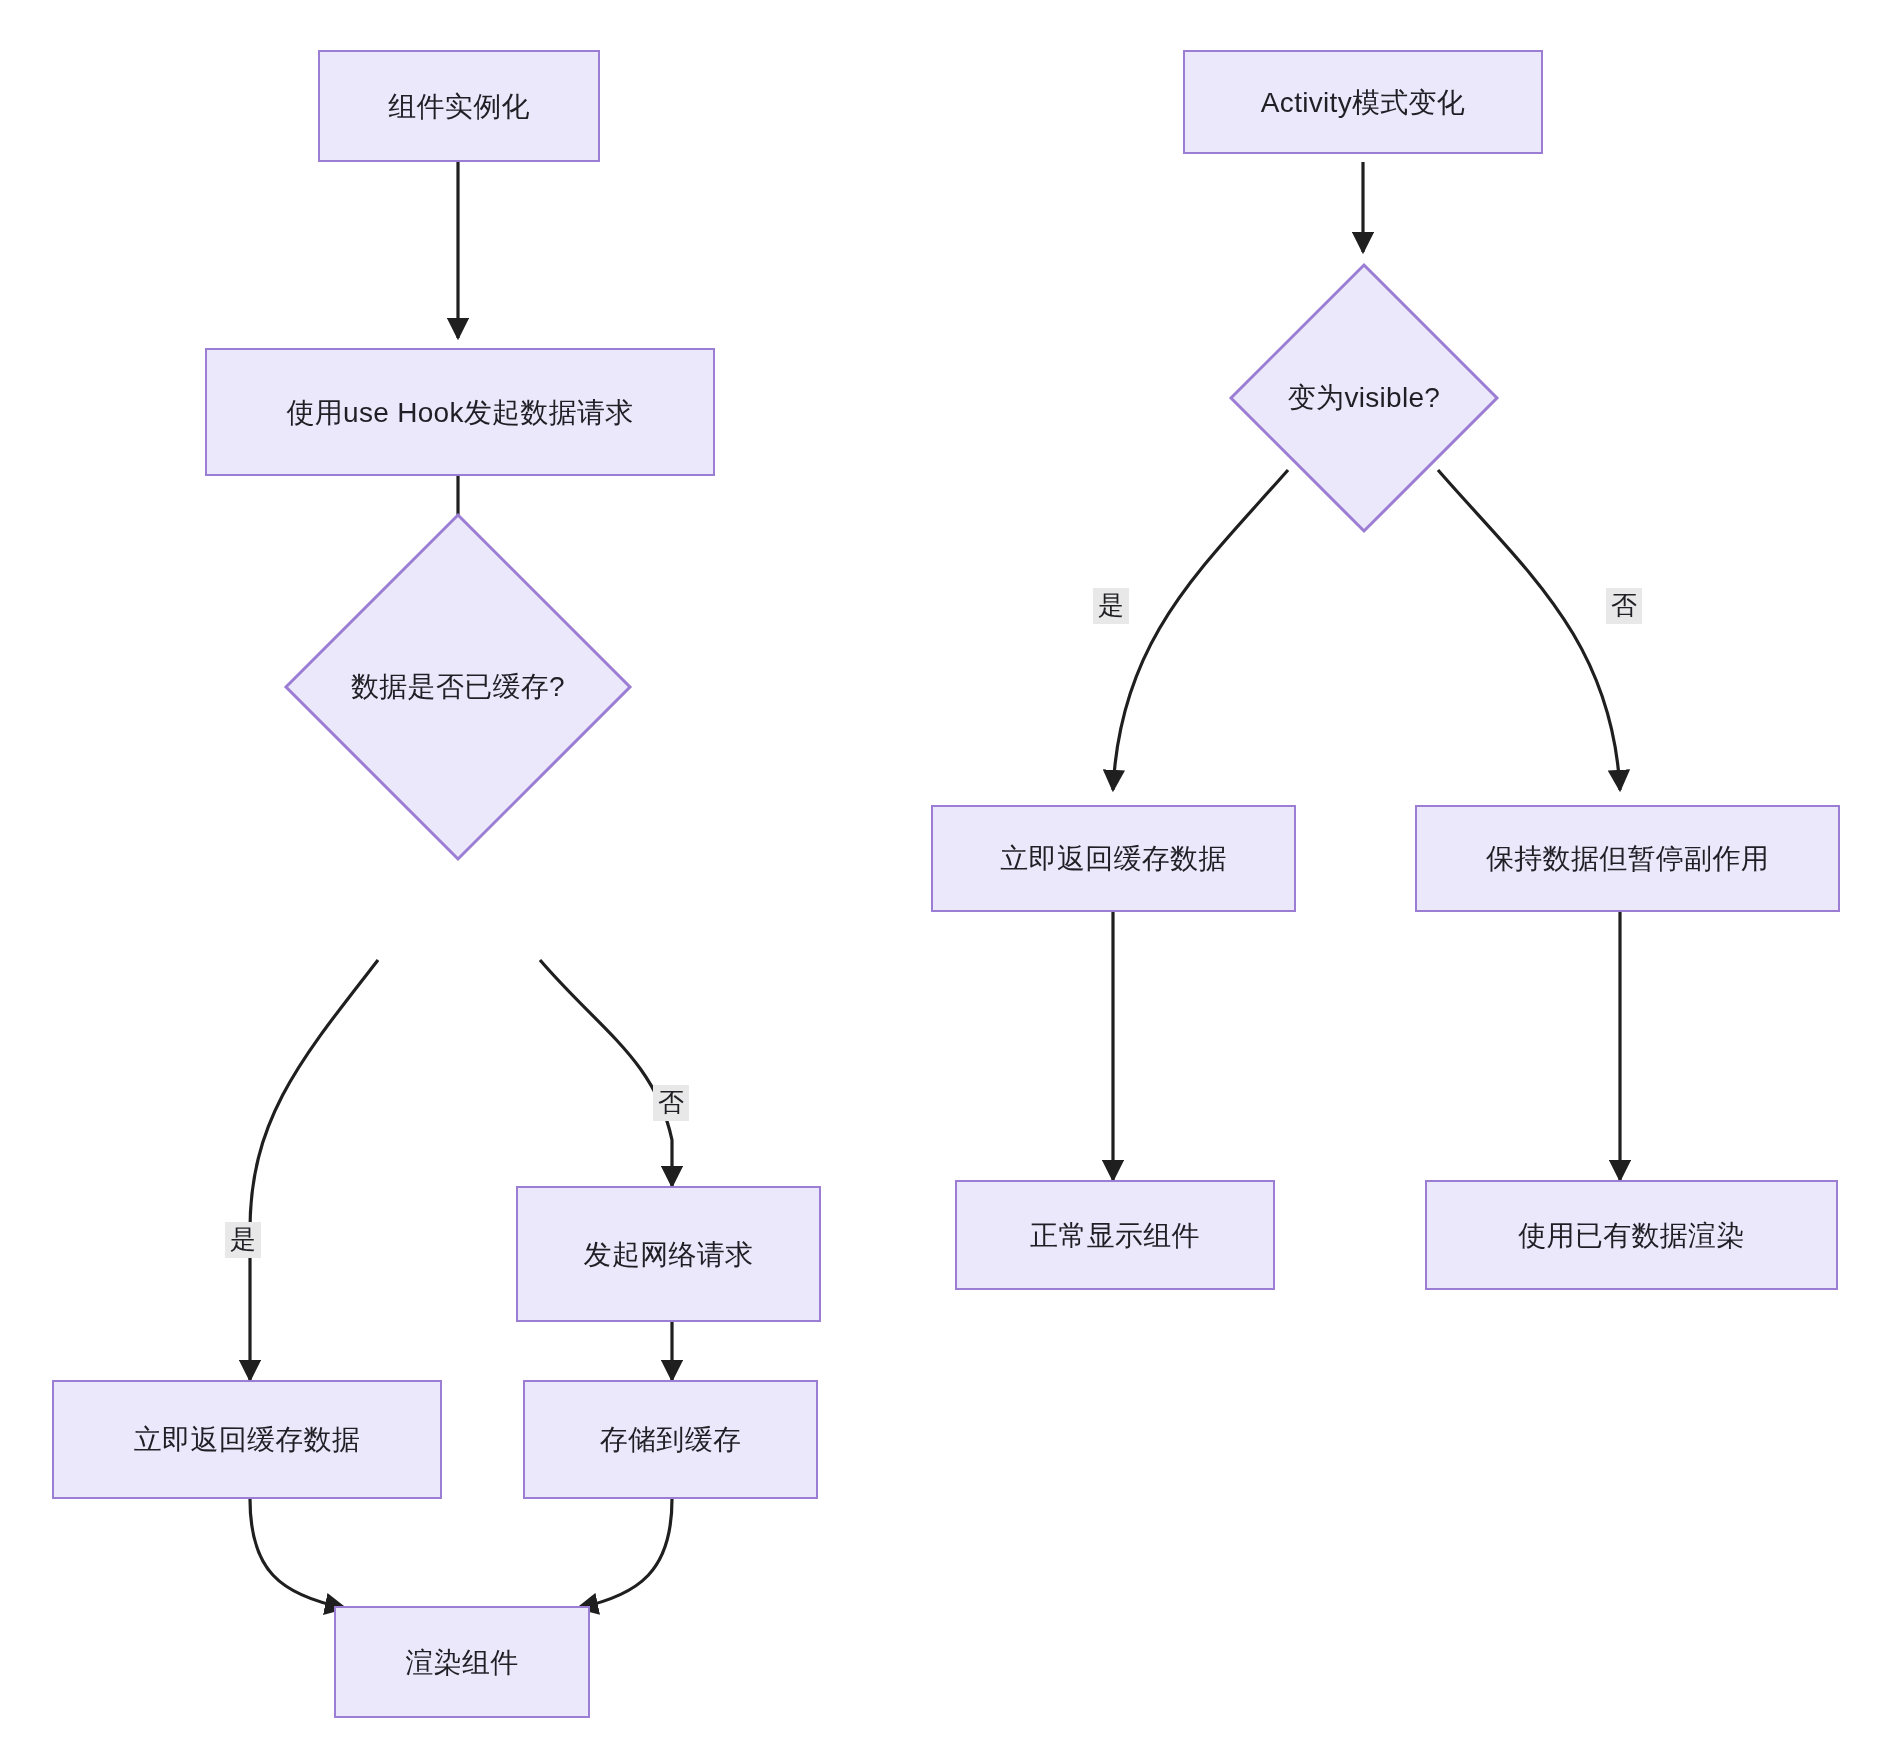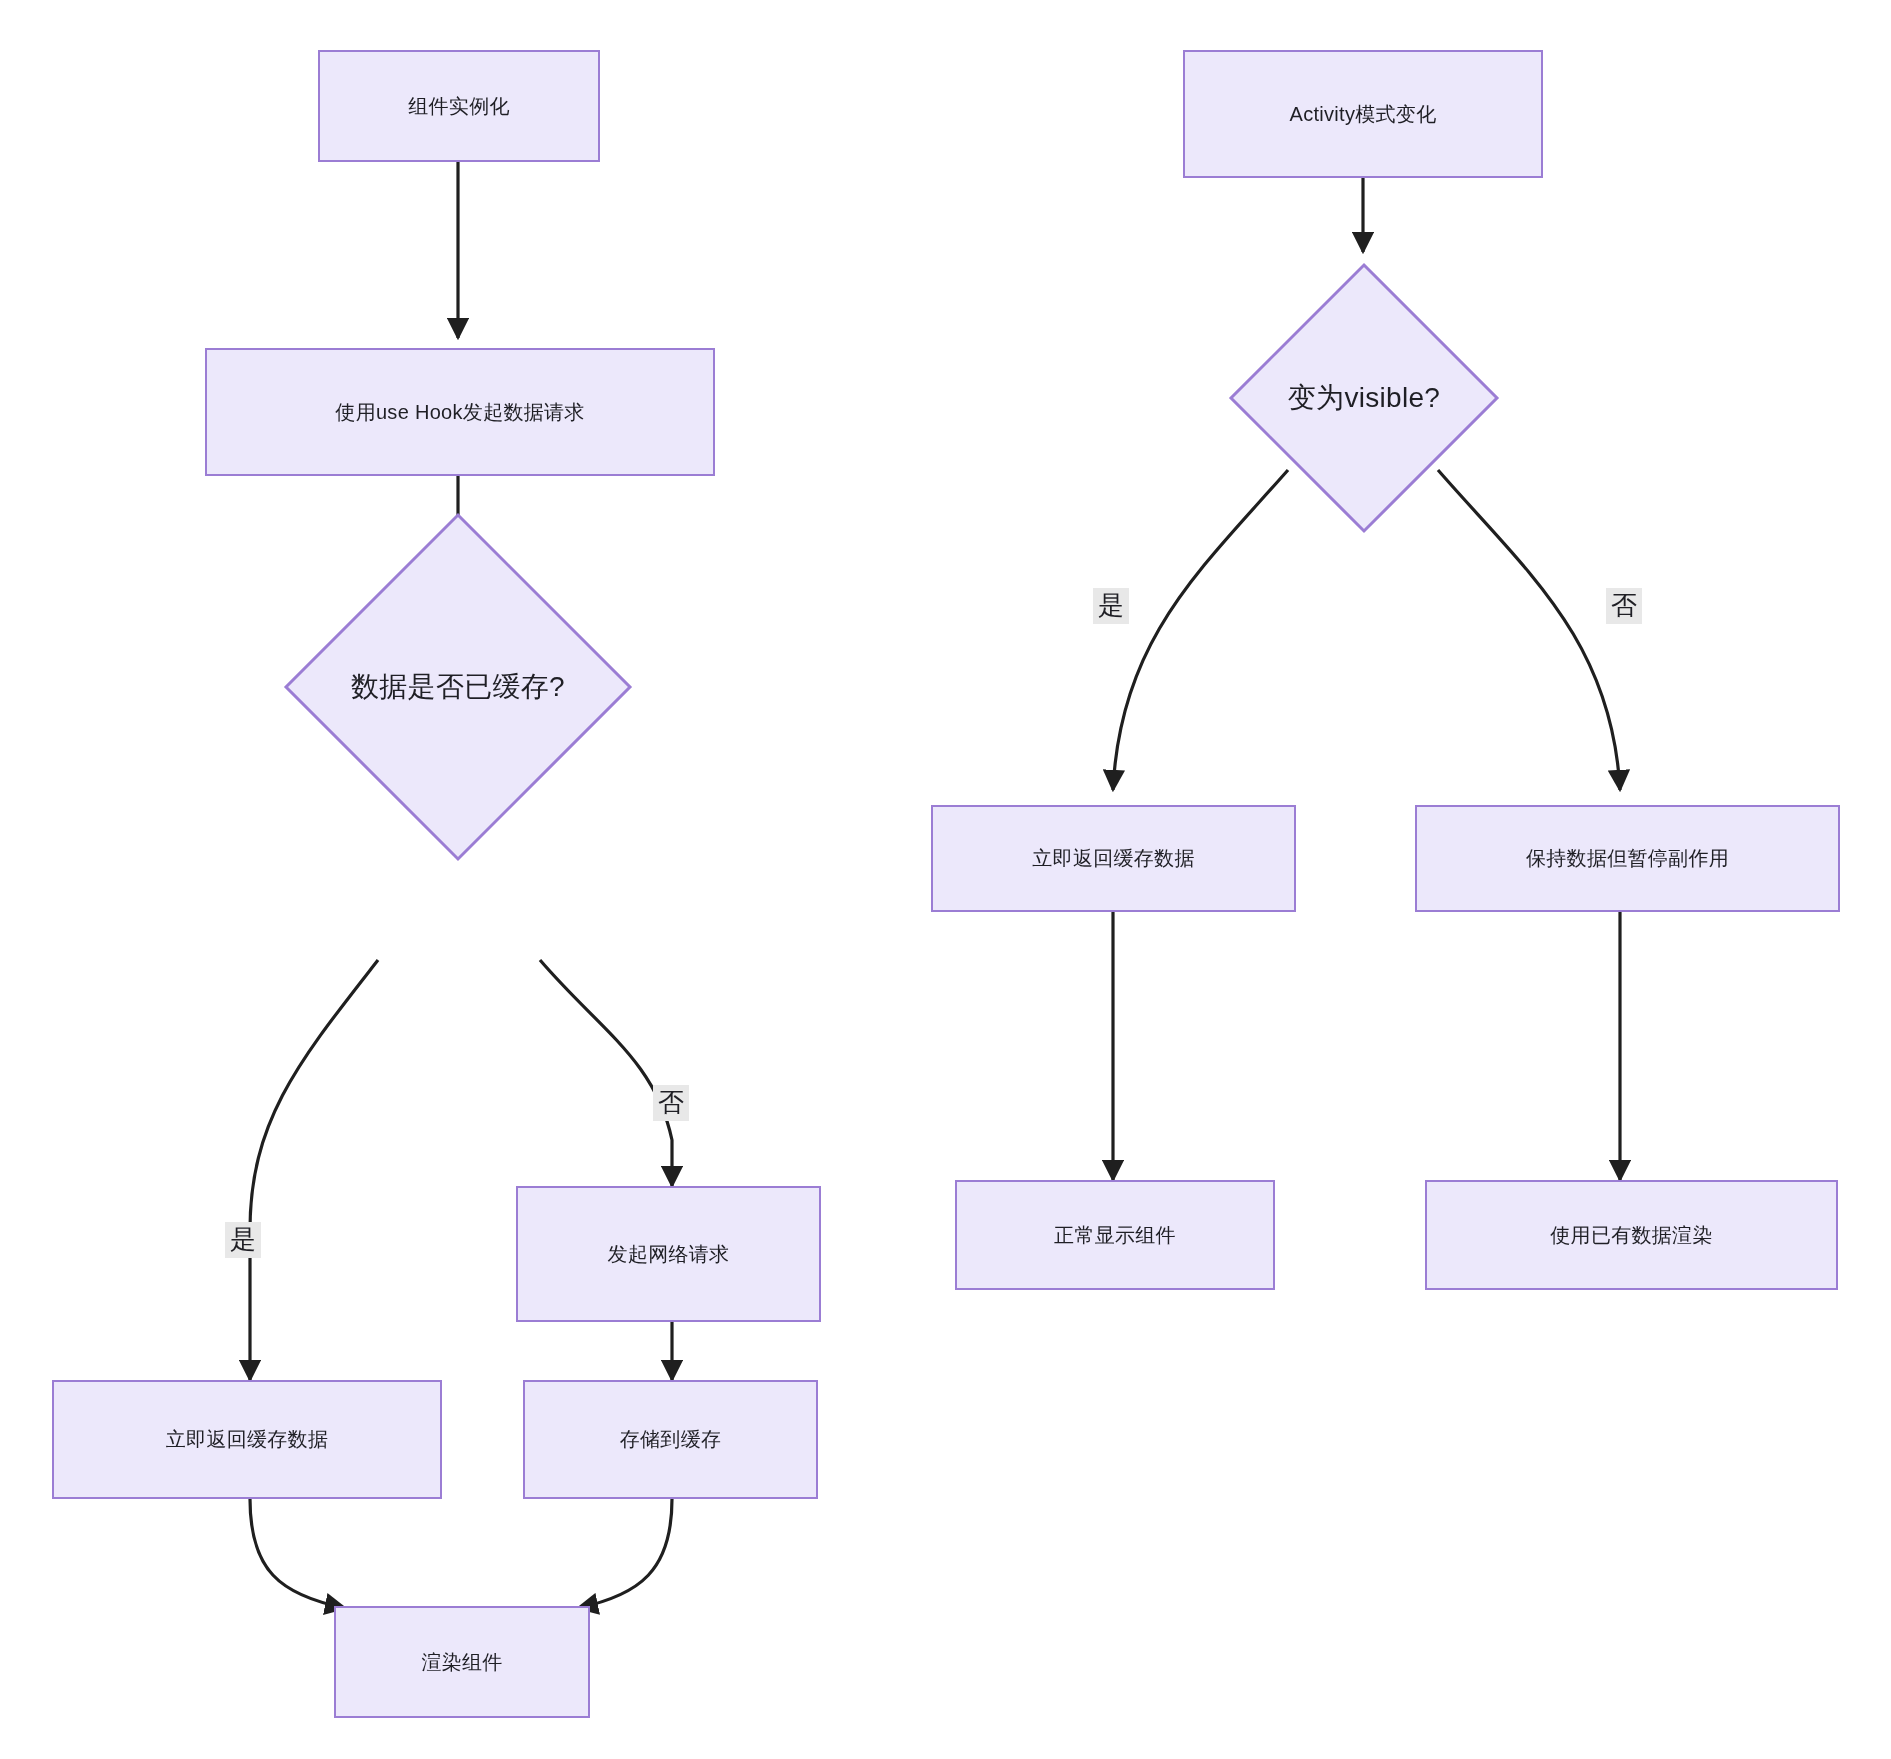--- a/index.html
+++ b/index.html
@@ -28,21 +28,21 @@
   }
   .node {
     position: absolute;
     box-sizing: border-box;
     background: #ECE8FB;
     border: 2px solid #9B7DD4;
     display: flex;
     align-items: center;
     justify-content: center;
     color: #1f1f25;
-    font-size: 20px;
+    font-size: 28px;
     letter-spacing: 0.3px;
     line-height: 1.25;
     text-align: center;
     white-space: nowrap;
   }
   .node-label {
     display: block;
   }
   .diamond-wrap {
     position: absolute;
@@ -146,21 +146,21 @@
   </div>
 
   <div class="node" style="left:523px; top:1380px; width:295px; height:119px;">
     <span class="node-label">存储到缓存</span>
   </div>
 
   <div class="node" style="left:334px; top:1606px; width:256px; height:112px;">
     <span class="node-label">渲染组件</span>
   </div>
 
-  <div class="node" style="left:1183px; top:50px; width:360px; height:128px;">
+  <div class="node" style="left:1183px; top:50px; width:360px; height:104px;">
     <span class="node-label">Activity模式变化</span>
   </div>
 
   <div class="diamond-wrap" style="left:1228px; top:262px; width:272px; height:272px;">
     <svg class="diamond-shape" viewBox="0 0 272 272" preserveAspectRatio="none">
       <polygon points="136,3 269,136 136,269 3,136" fill="#ECE8FB" stroke="#9B7DD4" stroke-width="3"></polygon>
     </svg>
     <span class="diamond-text">变为visible?</span>
   </div>
 

